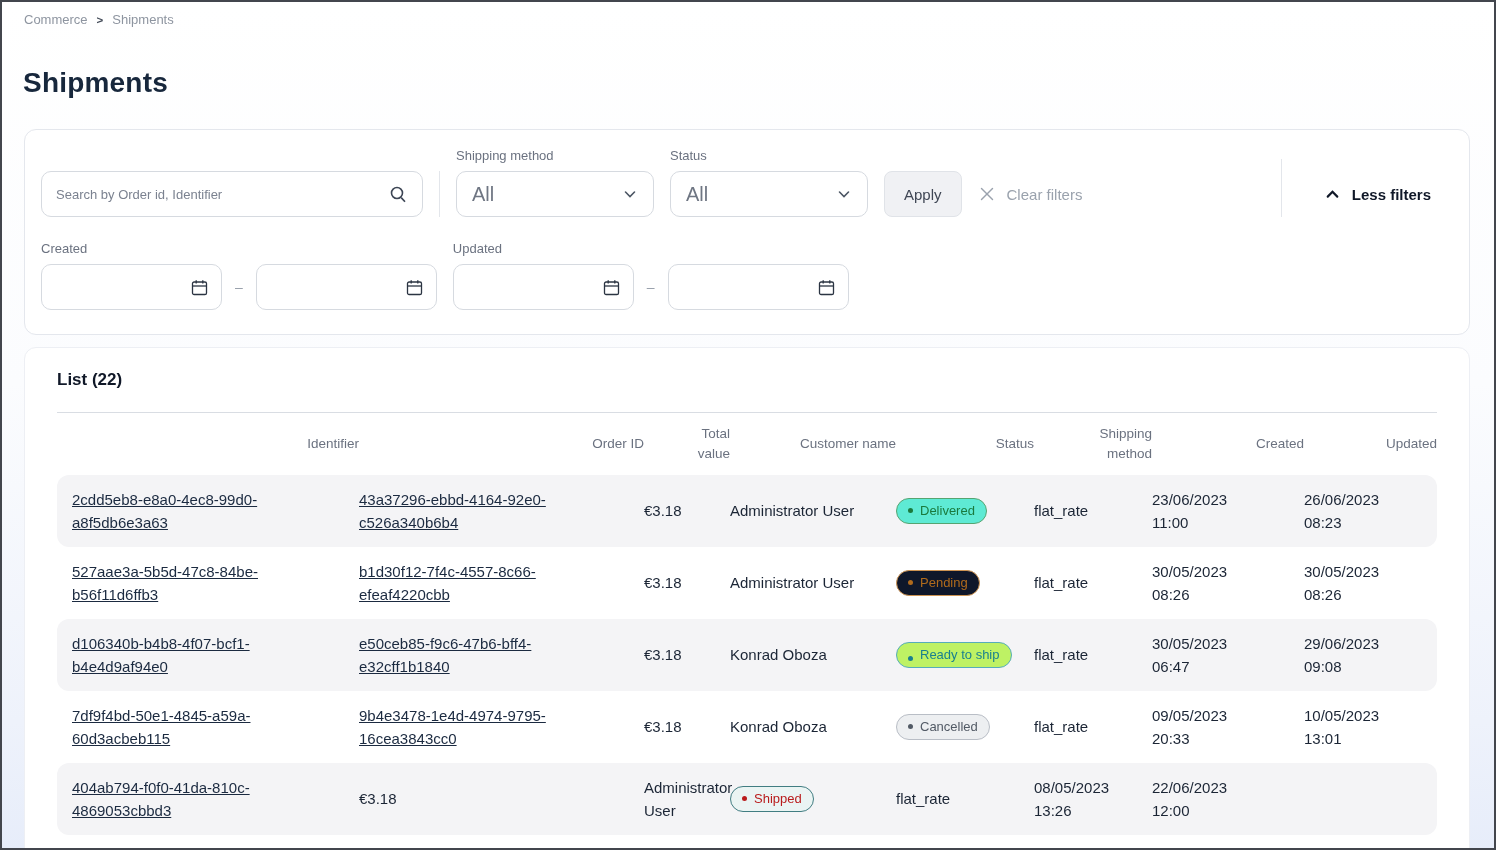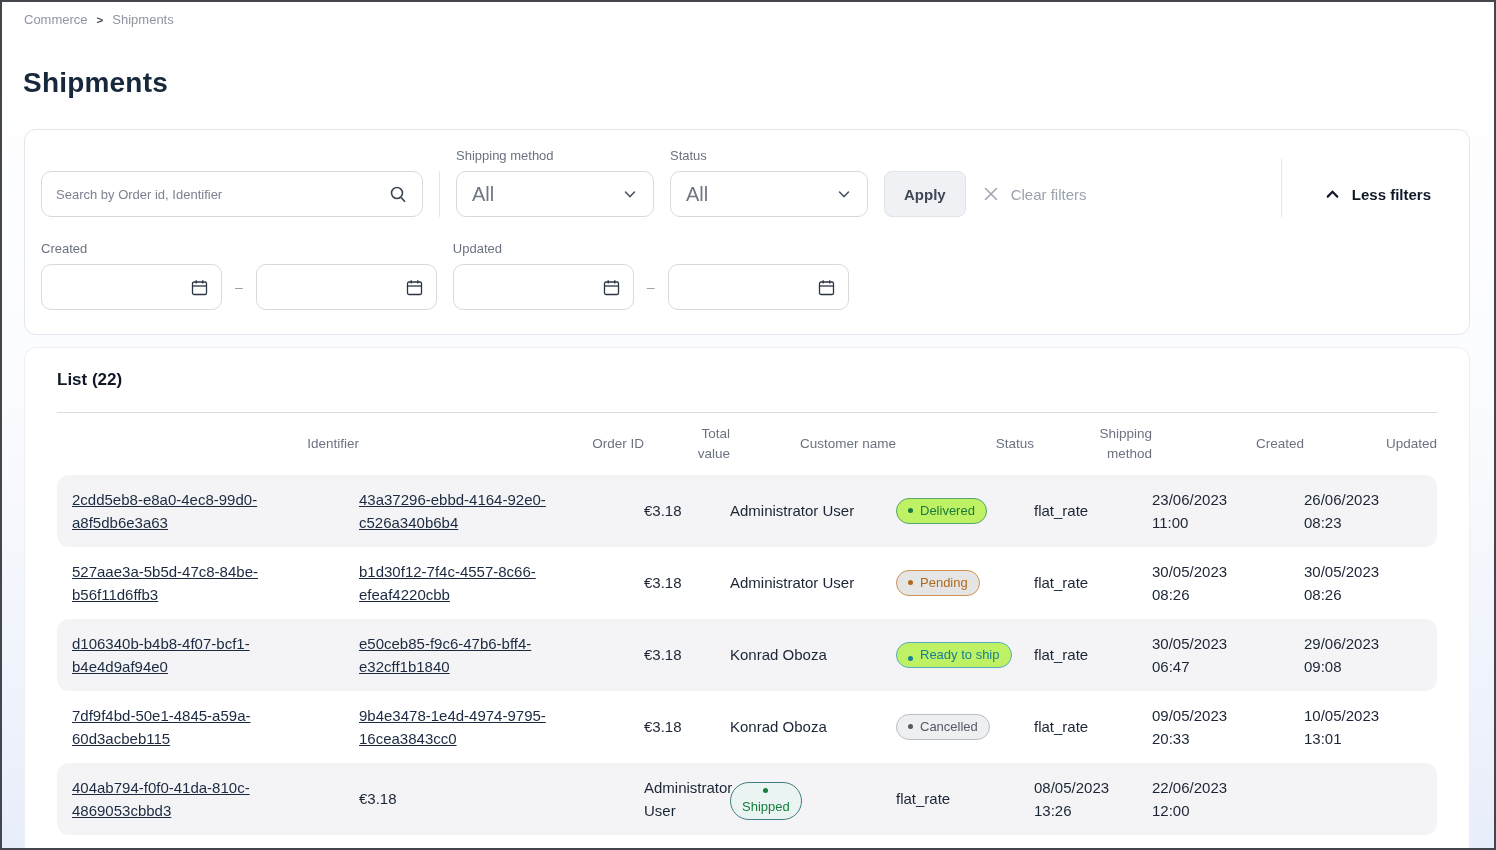--- a/index.html
+++ b/index.html
@@ -38,21 +38,21 @@
   .search-box input::placeholder{ color:#7b8290; }
 
   .vdiv{ width:1px; height:46px; background:#e3e6eb; }
   .vdiv.tall{ height:58px; }
 
   .select{ width:198px; height:46px; border:1px solid #d6dae0; border-radius:10px;
     display:flex; align-items:center; justify-content:space-between; padding:0 15px;
     font-size:20px; color:#6f7683; background:#fff; cursor:pointer; }
 
   .apply-btn{ height:46px; padding:0 19px; border-radius:8px; background:#f0f1f4;
-    border:1px solid #e0e3e8; color:#3f4654; font-size:15px; font-family:inherit; cursor:pointer;font-weight:bold; }
+    border:1px solid #e0e3e8; color:#3f4654; font-size:15px; font-family:inherit; cursor:pointer; }
 
   .clear-filters{ display:flex; align-items:center; gap:11px; height:46px;
     color:#9aa2ad; font-size:15px; cursor:pointer; }
 
   .spacer{ flex:1; }
 
   .less-filters{ display:flex; align-items:center; gap:11px; height:46px; margin:0 22px 0 26px;
     color:#101828; font-size:15px; font-weight:700; cursor:pointer; }
 
   .frow2{ margin-top:24px; display:flex; gap:16px; }
@@ -248,21 +248,21 @@
           <div class="th col6"><span>Created</span></div>
           <div class="th col7"><span>Updated</span></div>
         </div>
       <div class="tbody">
   <div class="trow striped">
     <div class="td"><a class="cell-link">2cdd5eb8-e8a0-4ec8-99d0-a8f5db6e3a63</a></div>
     <div class="td"><a class="cell-link">43a37296-ebbd-4164-92e0-c526a340b6b4</a></div>
     <div class="td"><span class="cell-text">€3.18</span></div>
     <div class="td"><span class="cell-text wrap-narrow">Administrator User</span></div>
     <div class="td">
-      <span class="badge" style="color: rgb(26, 122, 61); border-color: rgb(85, 164, 113); background: #bef264;">
+      <span class="badge" style="color: rgb(26, 122, 61); border-color: rgb(85, 164, 113); background: #5eead4;">
         <span class="dot"></span>
         <span class="badge-label">Delivered</span>
       </span>
     </div>
     <div class="td"><span class="cell-text">flat_rate</span></div>
     <div class="td">
       <div class="cell-text">23/06/2023</div>
       <div class="cell-text">11:00</div>
     </div>
     <div class="td">
@@ -270,21 +270,21 @@
       <div class="cell-text">08:23</div>
     </div>
   </div>
 
   <div class="trow">
     <div class="td"><a class="cell-link">527aae3a-5b5d-47c8-84be-b56f11d6ffb3</a></div>
     <div class="td"><a class="cell-link">b1d30f12-7f4c-4557-8c66-efeaf4220cbb</a></div>
     <div class="td"><span class="cell-text">€3.18</span></div>
     <div class="td"><span class="cell-text wrap-narrow">Administrator User</span></div>
     <div class="td">
-      <span class="badge" style="color: rgb(176, 106, 28); border-color: rgb(205, 147, 82); background: #e5e5e5;">
+      <span class="badge" style="color: rgb(176, 106, 28); border-color: rgb(205, 147, 82); background: #0f172a;">
         <span class="dot"></span>
         <span class="badge-label">Pending</span>
       </span>
     </div>
     <div class="td"><span class="cell-text">flat_rate</span></div>
     <div class="td">
       <div class="cell-text">30/05/2023</div>
       <div class="cell-text">08:26</div>
     </div>
     <div class="td">
@@ -335,21 +335,21 @@
       <div class="cell-text">10/05/2023</div>
       <div class="cell-text">13:01</div>
     </div>
   </div>
 
   <div class="trow striped">
     <div class="td"><a class="cell-link">404ab794-f0f0-41da-810c-4869053cbbd3</a></div>
     <div class="td"><span class="cell-text">€3.18</span></div>
     <div class="td"><span class="cell-text wrap-narrow">Administrator User</span></div>
     <div class="td">
-      <span class="badge" style="color: #15803d; border-color: rgb(65, 125, 130); background: rgb(234, 244, 243); flex-direction: column;">
+      <span class="badge" style="color: #b91c1c; border-color: rgb(65, 125, 130); background: rgb(234, 244, 243);">
         <span class="dot"></span>
         <span class="badge-label">Shipped</span>
       </span>
     </div>
     <div class="td"><span class="cell-text">flat_rate</span></div>
     <div class="td">
       <div class="cell-text">08/05/2023</div>
       <div class="cell-text">13:26</div>
     </div>
     <div class="td">

